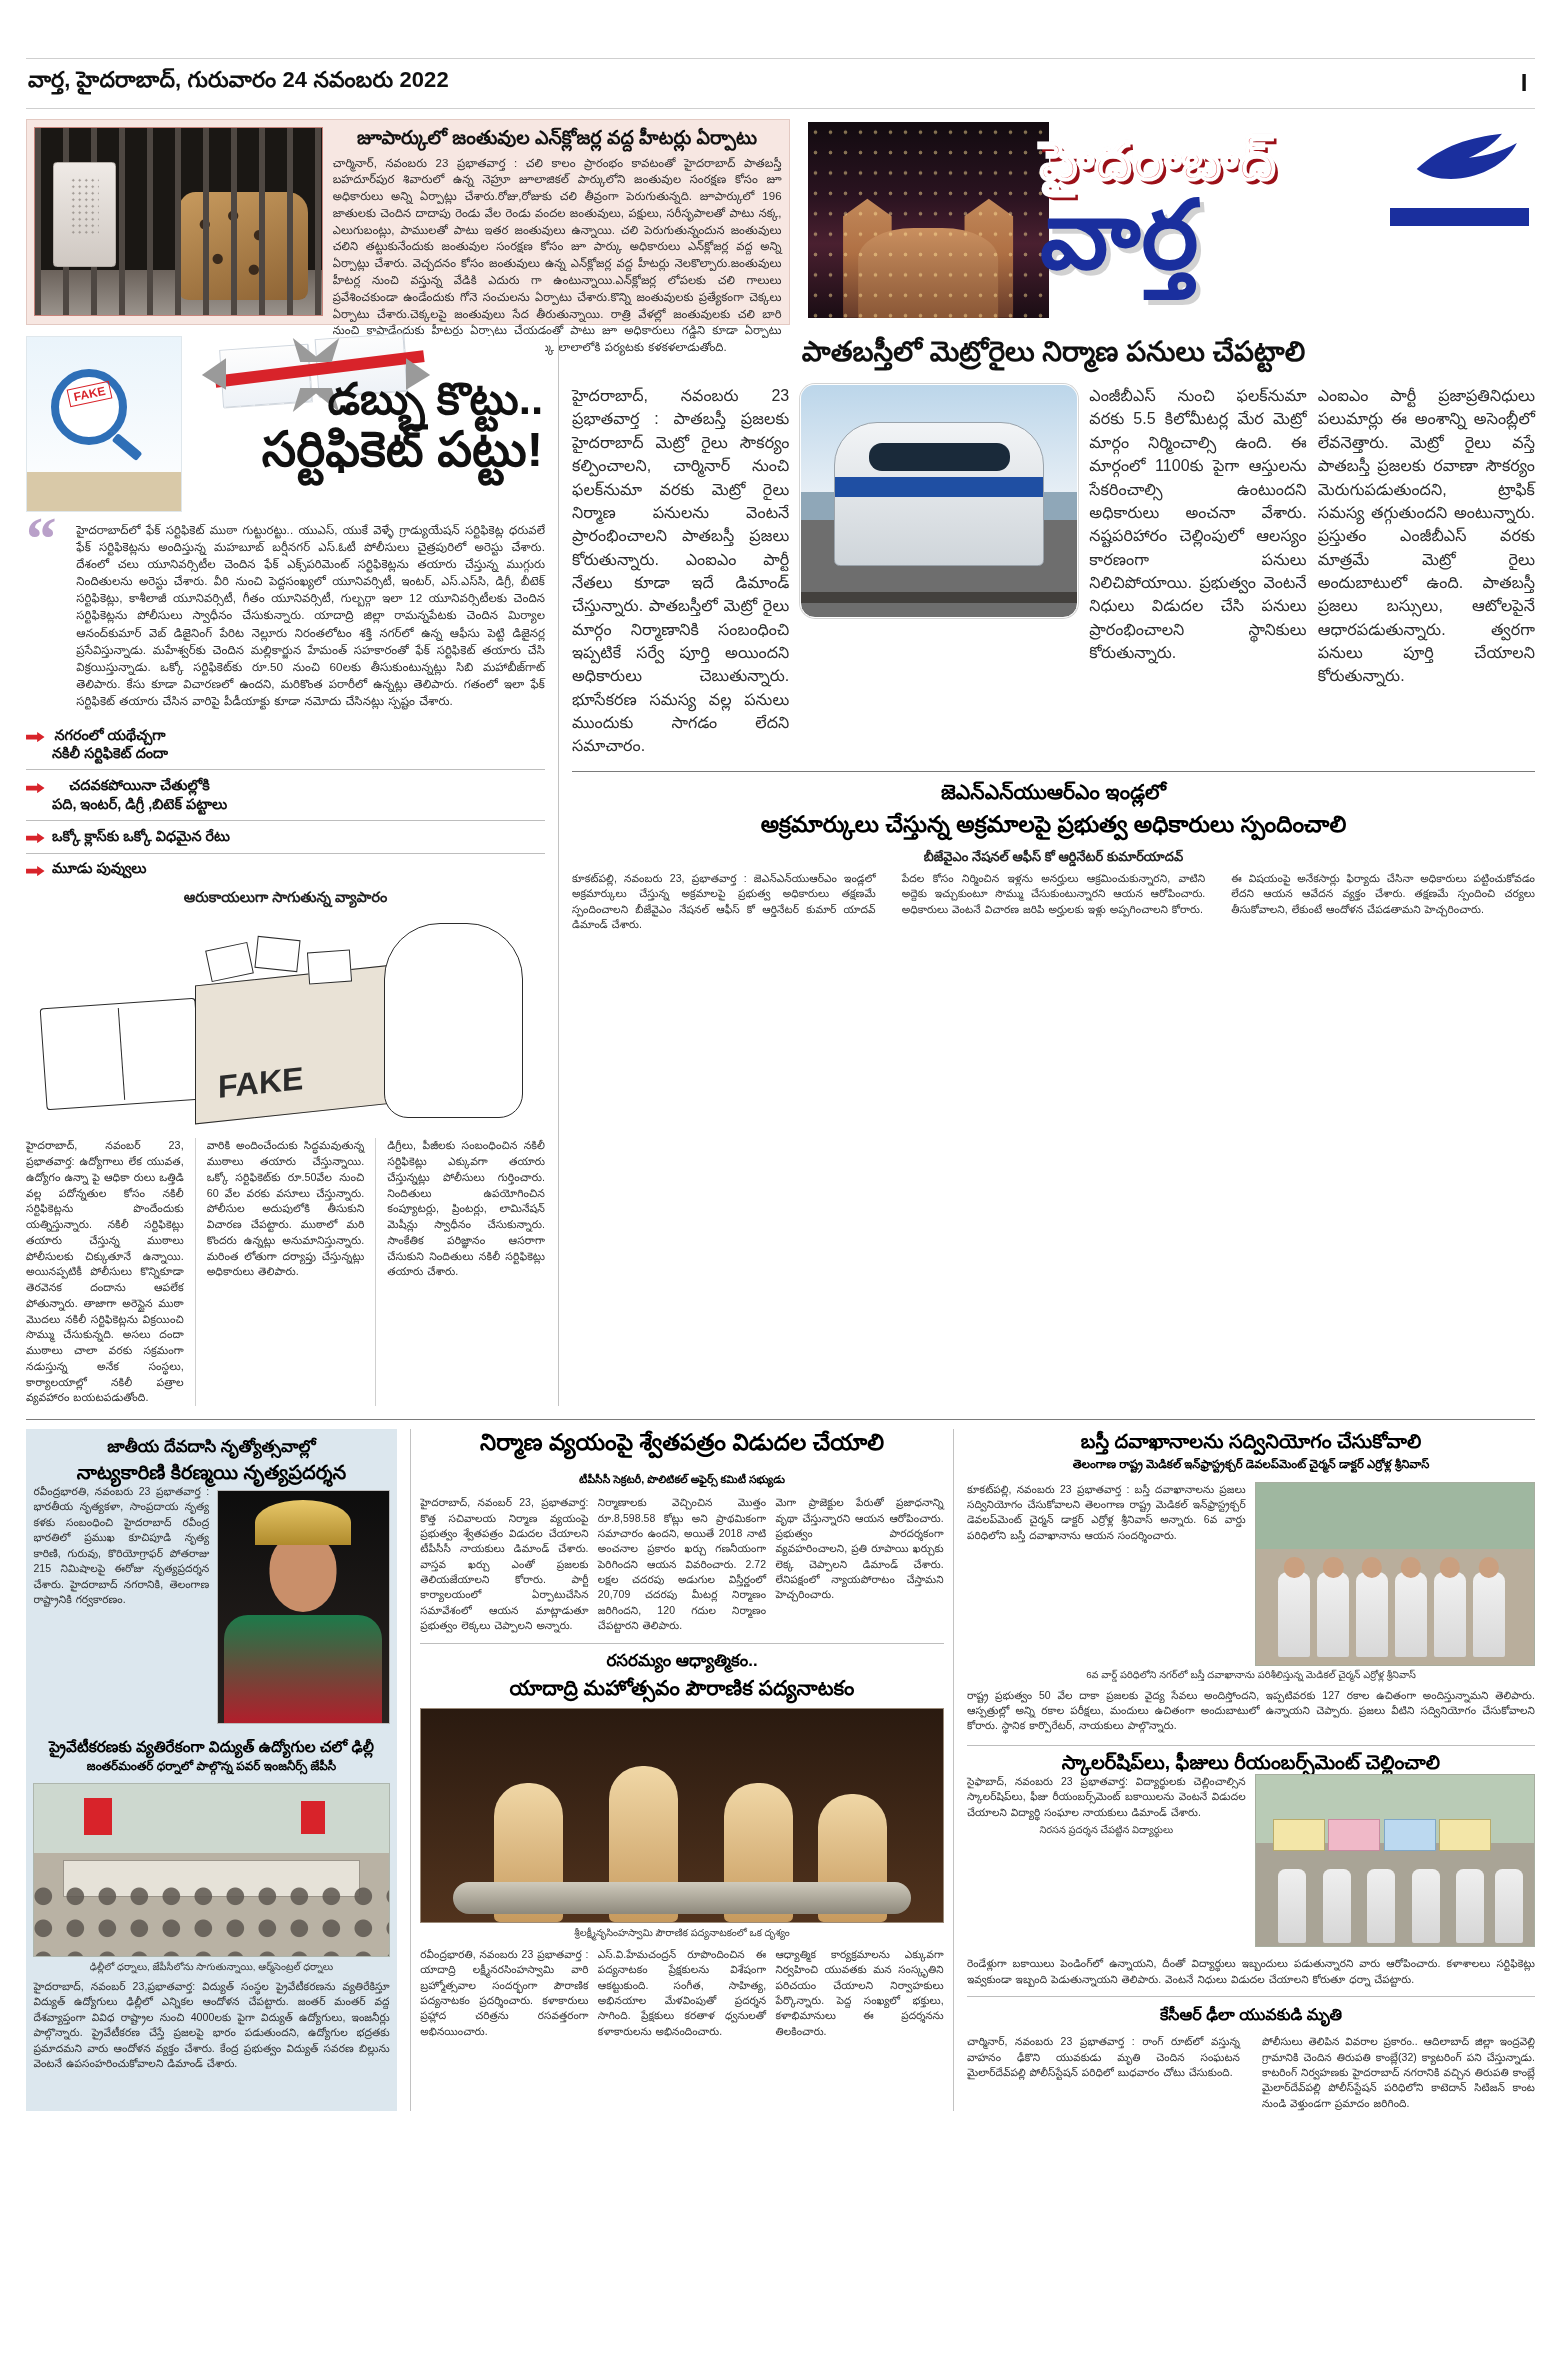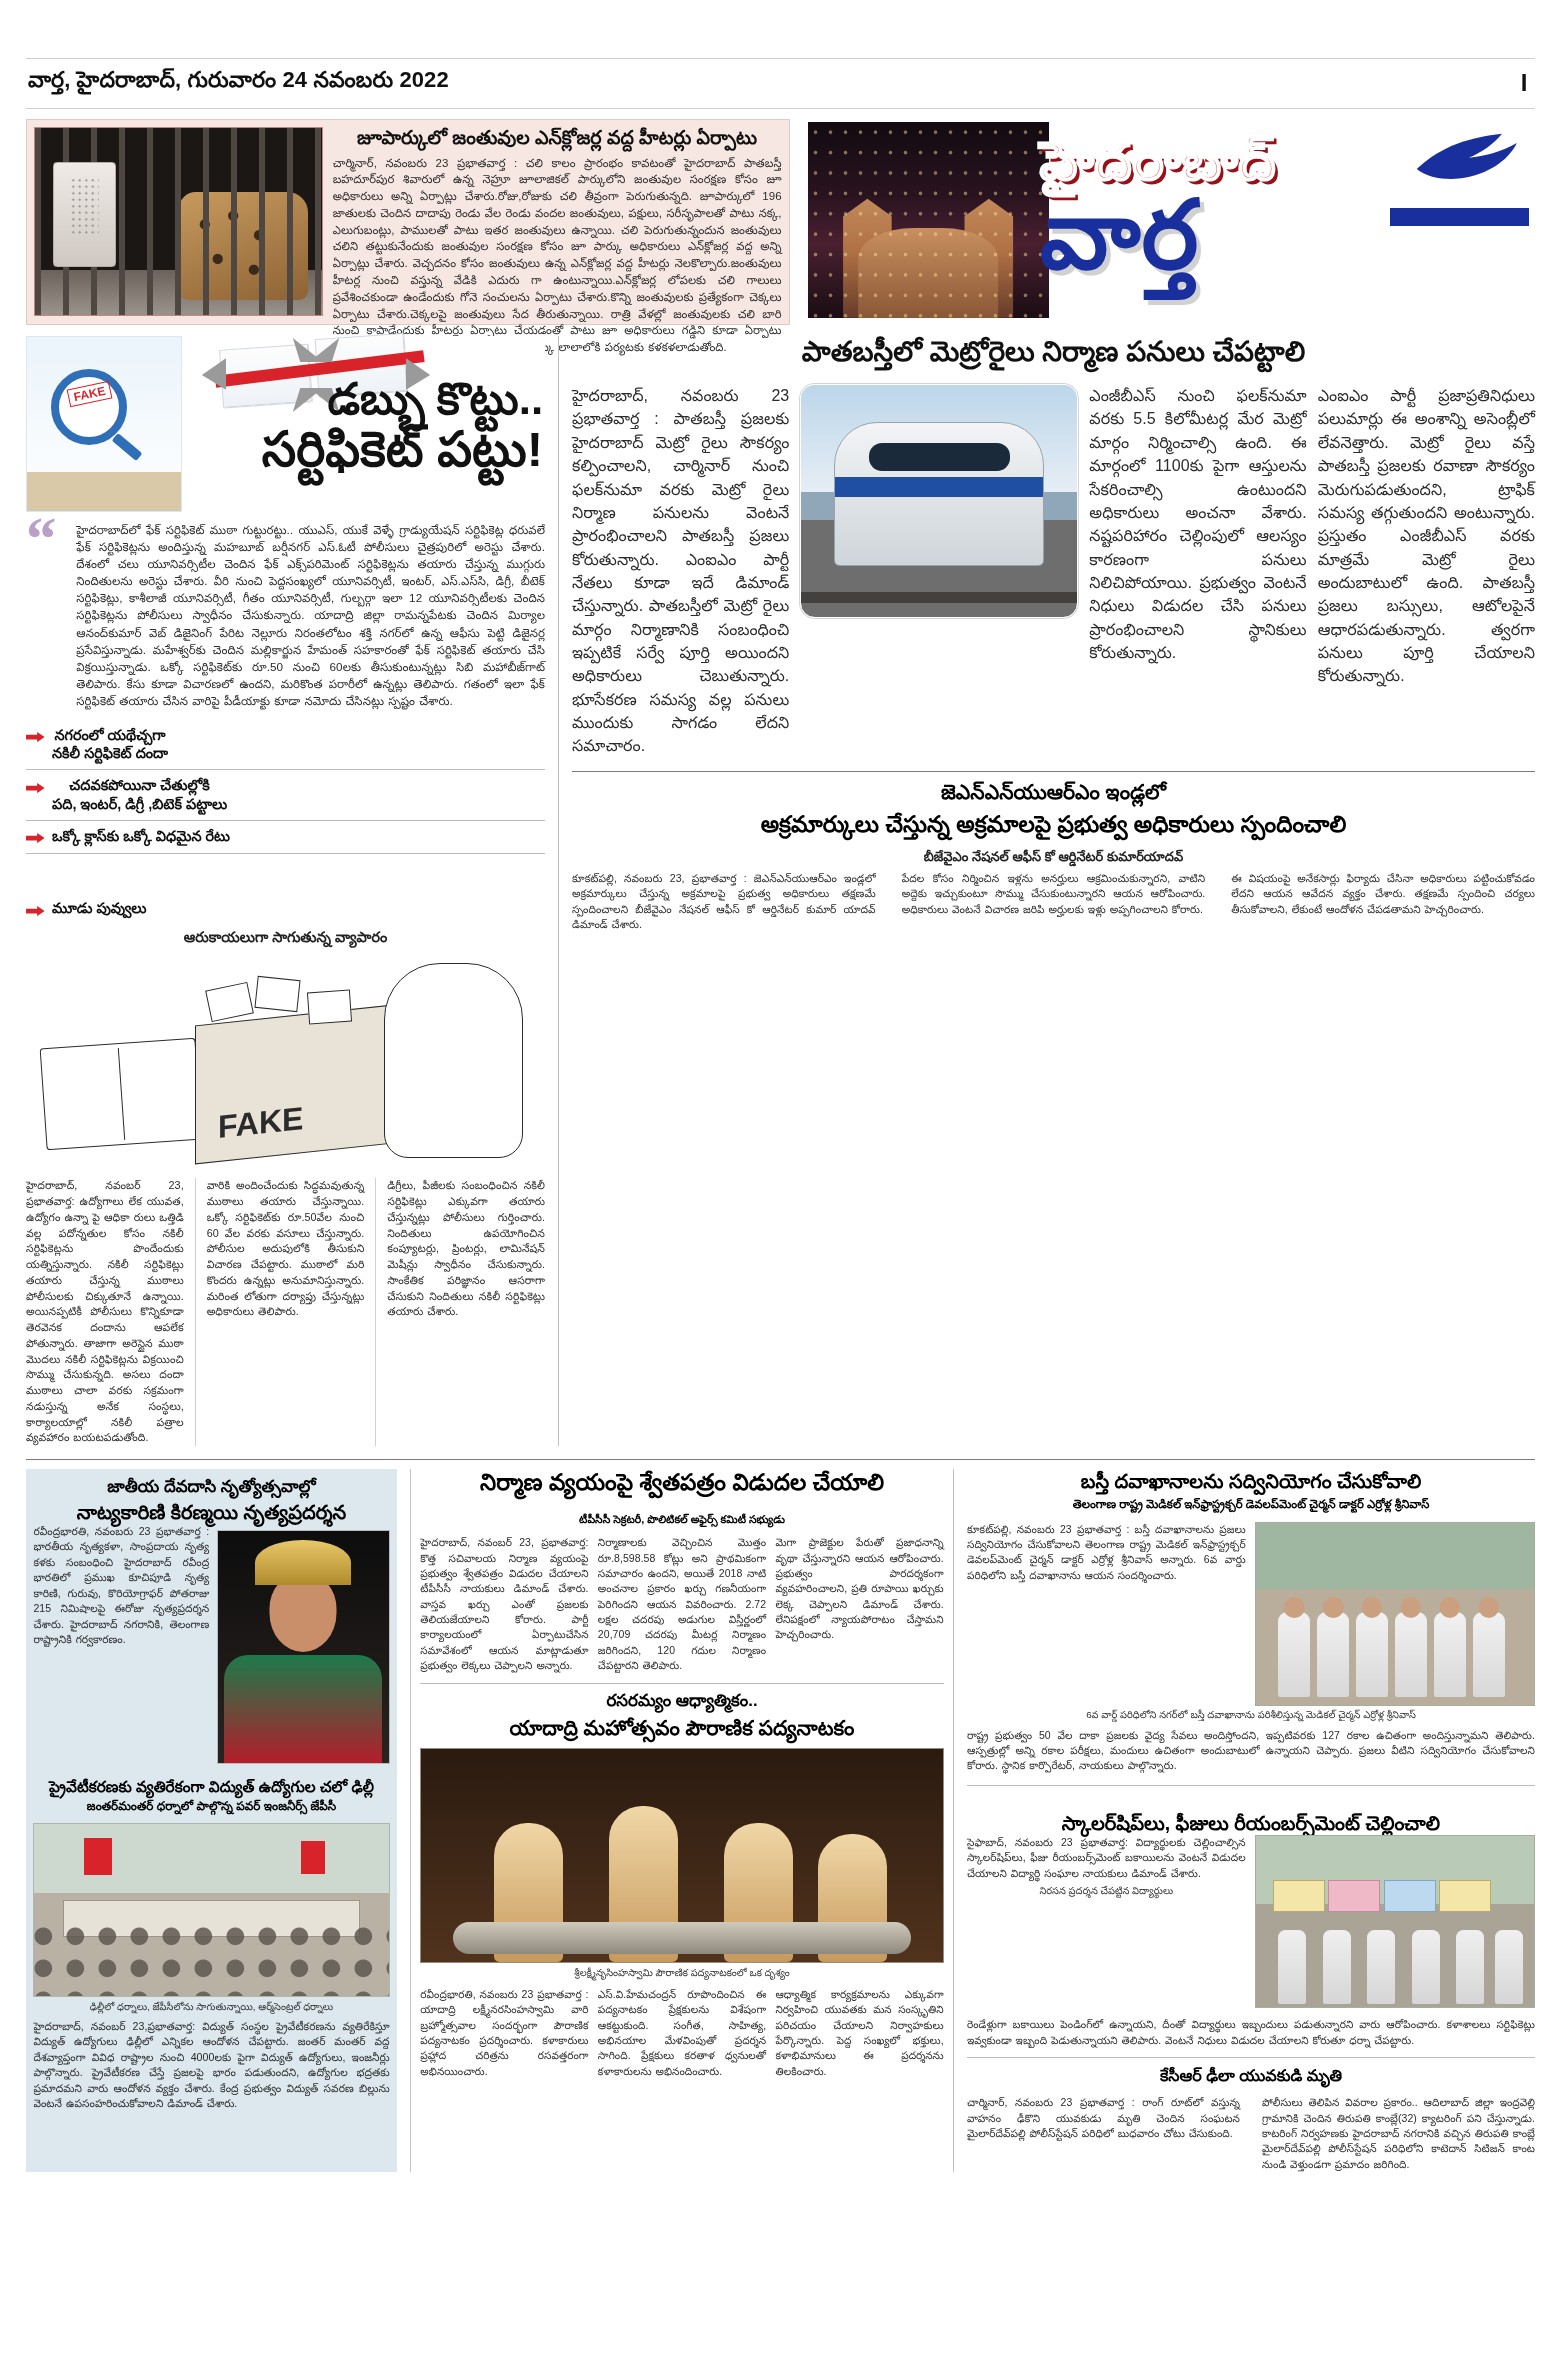--- a/index.html
+++ b/index.html
@@ -77,21 +77,21 @@
   .big-hl { position:absolute; right:1.9px; top:41px; text-align:right; }
   .big-hl .l1 { font-size:44px; font-weight:900; color:#111; line-height:1.02; }
   .big-hl .l2 { font-size:49px; font-weight:900; color:#111; line-height:1.02; margin-top:3.7px; }
 
   .quote-para { display:flex; gap:9.3px; margin-top:9.3px; }
   .quote-mark { flex:0 0 41px; font-size:61px; line-height:.6; color:#b9a0c9; font-weight:900; font-family:"Liberation Serif", serif; }
   .quote-body { flex:1; font-size:11.7px; }
 
   .bullets { margin-top:11px;text-align:center; }
   .bullet { display:flex; gap:7.4px; padding:5.6px 0 6.5px; border-bottom:0.9px solid #bdbdbd; }
-  .bullet:last-child { border-bottom:none;margin-top:40px; }
+  .bullet:last-child { border-bottom:none; }
   .bullet .ar { flex:0 0 18.6px; padding-top:2.8px; }
   .bullet .tx { font-size:14.4px; font-weight:700; color:#111; line-height:1.3; }
 
   .fake-cartoon { width:100%; height:215px; margin-top:7.4px; background:#fff; position:relative; overflow:hidden; }
   .fc-hand { position:absolute; right:22px; top:9.3px; width:139px; height:195px; background:#fff; border:1.9px solid #2b2b2b; border-radius:56px 56px 24px 24px; }
   .fc-box { position:absolute; left:169px; top:61px; width:198px; height:139px; background:#e9e2d6; border:1.9px solid #2b2b2b; transform:skewY(-6deg); }
   .fc-box .lbl { position:absolute; left:22px; bottom:15px; font-size:32px; font-weight:900; color:#2b2b2b; font-family:"Liberation Sans", sans-serif; }
   .fc-papers { position:absolute; left:182px; top:24px; width:167px; height:65px; }
   .fc-papers i { position:absolute; display:block; width:43px; height:32px; background:#fff; border:1.9px solid #2b2b2b; }
   .fc-book { position:absolute; left:16.7px; top:89px; width:156px; height:102px; background:#fff; border:1.9px solid #2b2b2b; border-radius:3.7px; transform:rotate(-4deg); }
@@ -160,21 +160,21 @@
 
   .z3c .h1 { font-size:19.5px; font-weight:900; text-align:center; line-height:1.24; }
   .z3c .h2 { font-size:11.6px; font-weight:700; text-align:center; margin-top:3.7px; }
   .z3c-row { display:flex; gap:9.3px; margin-top:7.4px; }
   .z3c-row .txt { flex:1; font-size:10.5px; }
   .basti-photo { flex:0 0 280px; height:184px; background:linear-gradient(#9fb7a0 0 36%, #b9ae9c 36% 100%); border:0.9px solid #a7ad9f; position:relative; overflow:hidden; }
   .basti-photo .p { position:absolute; bottom:4%; width:32px; height:85px; background:linear-gradient(#f1f1f1,#d8d8d8); border-radius:9.3px 9.3px 1.9px 1.9px; }
   .basti-photo .p::after{ content:""; position:absolute; left:50%; transform:translateX(-50%); top:-15px; width:20.4px; height:20.4px; border-radius:50%; background:#caa080; }
   .basti-photo .p1{left:8%} .basti-photo .p2{left:22%} .basti-photo .p3{left:36%} .basti-photo .p4{left:50%} .basti-photo .p5{left:64%} .basti-photo .p6{left:78%}
 
-  .schol { margin-top:11px; border-top:0.9px solid #bdbdbd; padding-top:25px; }
+  .schol { margin-top:11px; border-top:0.9px solid #bdbdbd; padding-top:4px; }
   .schol .h1 { font-size:19.5px; font-weight:900; text-align:center; }
   .prot-photo { width:280px; height:173px; background:linear-gradient(#b9cbb6 0 40%, #a9a496 40% 100%); border:0.9px solid #a7ad9f; position:relative; overflow:hidden; float:right; margin:0 0 5.6px 9.3px; }
   .prot-photo .pl { position:absolute; top:26%; width:52px; height:32px; background:#f3e6a8; border:0.9px solid #b9ab6a; }
   .prot-photo .pl2 { background:#f0b9c8; border-color:#c98aa0; }
   .prot-photo .pl3 { background:#bcd9f0; border-color:#7fa7c7; }
   .prot-photo .q { position:absolute; bottom:2%; width:28px; height:74px; background:linear-gradient(#efefef,#d6d6d6); border-radius:7.4px 7.4px 1.9px 1.9px; }
 
   .kcr { margin-top:9.3px; border-top:0.9px solid #bdbdbd; padding-top:7.4px; }
   .kcr .h1 { font-size:16px; font-weight:900; text-align:center; }
   .kcr-cols { display:flex; gap:22px; margin-top:10px; }

